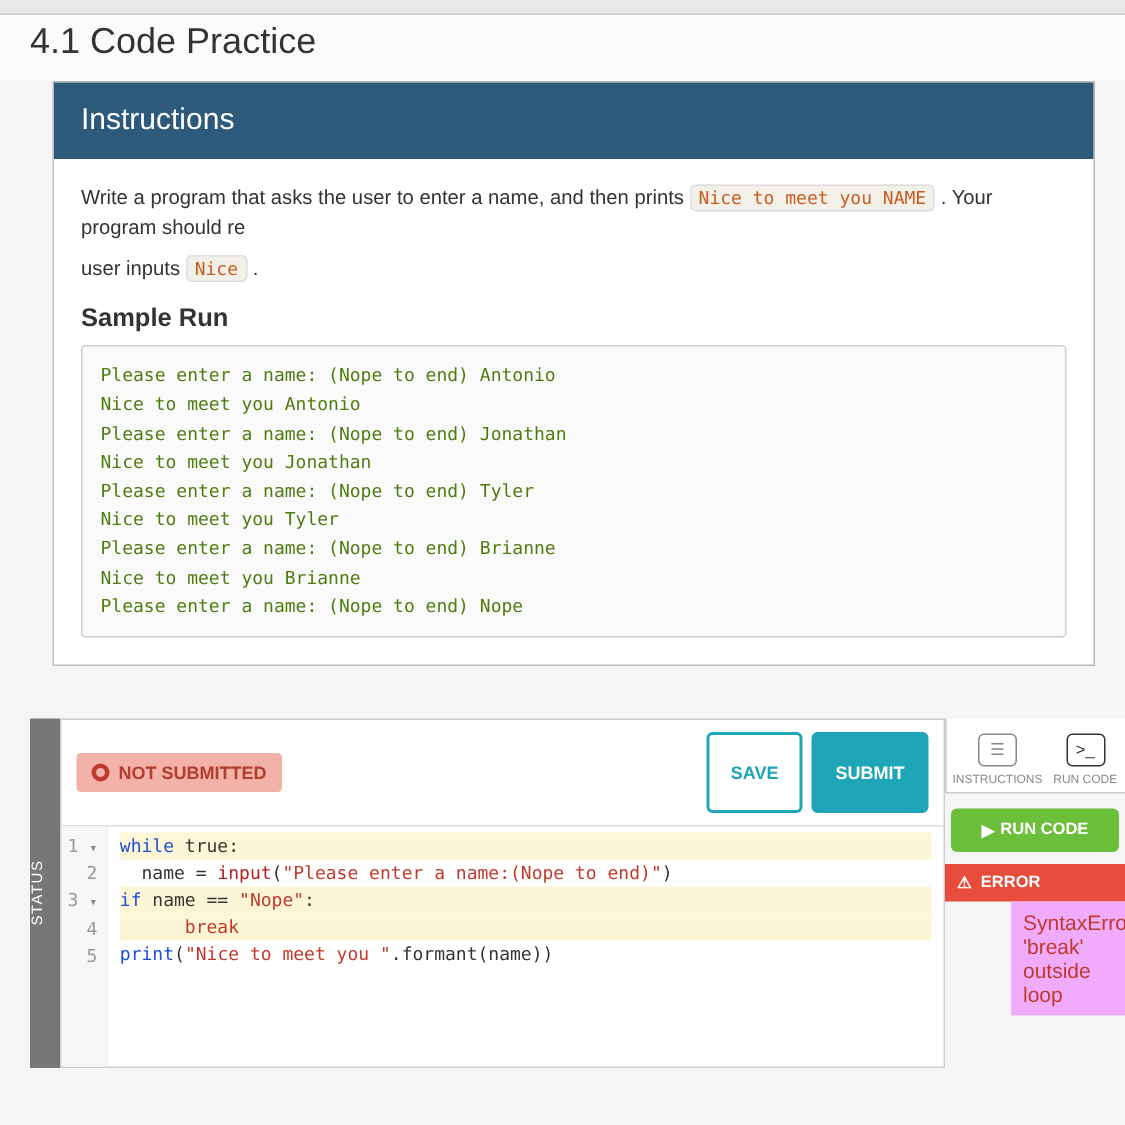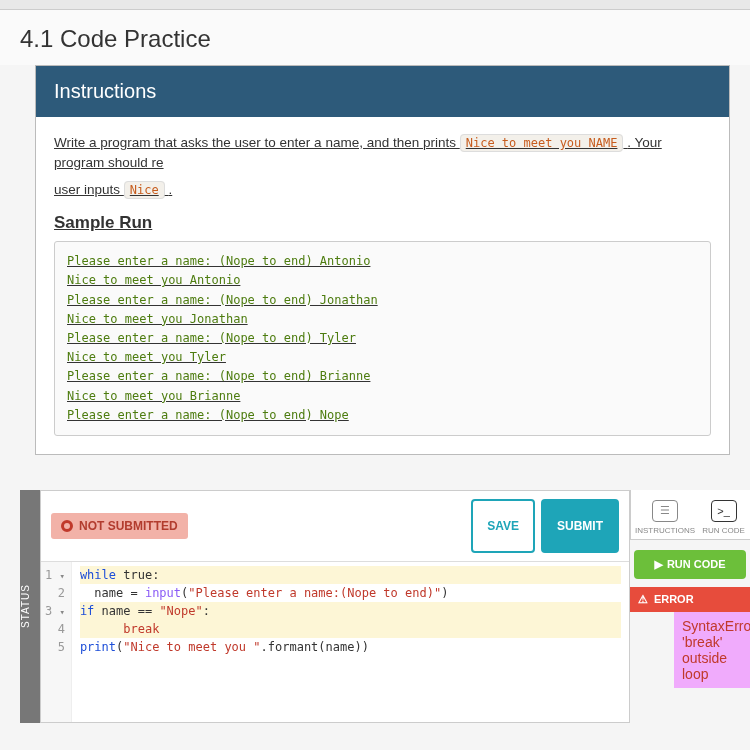--- a/index.html
+++ b/index.html
@@ -9,40 +9,39 @@
   color: #333;
   width: 750px;
   height: 750px;
   overflow: hidden;
 }
 .topbar { height: 10px; background: #e8e8e8; border-bottom: 1px solid #ccc; }
 .page-title {
   font-size: 24px;
   font-weight: 400;
   color: #333;
-  padding: 15px 20px 12px;
+  padding: 4px 20px 12px;
   background: #fafafa;
 }
 .instructions-card {
   margin: 0 20px 0 35px;
   border: 1px solid #bbb;
   background: #fff;
 }
 .instructions-header {
   background: #2d5a7a;
   color: #fff;
   padding: 14px 18px;
   font-size: 20px;
   font-weight: 500;
 }
 .instructions-body {
   padding: 16px 18px 18px;
   font-size: 13.5px;
   line-height: 1.5;
-  text-decoration: underline;
 }
 .instructions-body p { margin-bottom: 6px; }
 .code-tag {
   font-family: Consolas, monospace;
   background: #f3f0ea;
   color: #c75c1e;
   border: 1px solid #ddd;
   border-radius: 4px;
   padding: 1px 5px;
   font-size: 12px;
@@ -136,21 +135,21 @@
 .gutter .ln { display: block; }
 .fold { color: #888; font-size: 9px; }
 .code-body {
   padding: 4px 8px;
   line-height: 1.5;
   flex: 1;
 }
 .code-line { white-space: pre; }
 .kw-blue { color: #1d4ed8; }
 .kw-red { color: #c0392b; }
-.kw-fn { color: #8b5cf6; }
+.kw-fn { color: #b91c1c; }
 .hl-line { background: #fdf6d6; display: block; }
 .right-col { width: 120px; display: flex; flex-direction: column; }
 .right-tabs {
   display: flex;
   border-bottom: 1px solid #ccc;
   height: 50px;
   padding: 0 4px;
   gap: 6px;
   align-items: flex-end;
   background: #fff;

